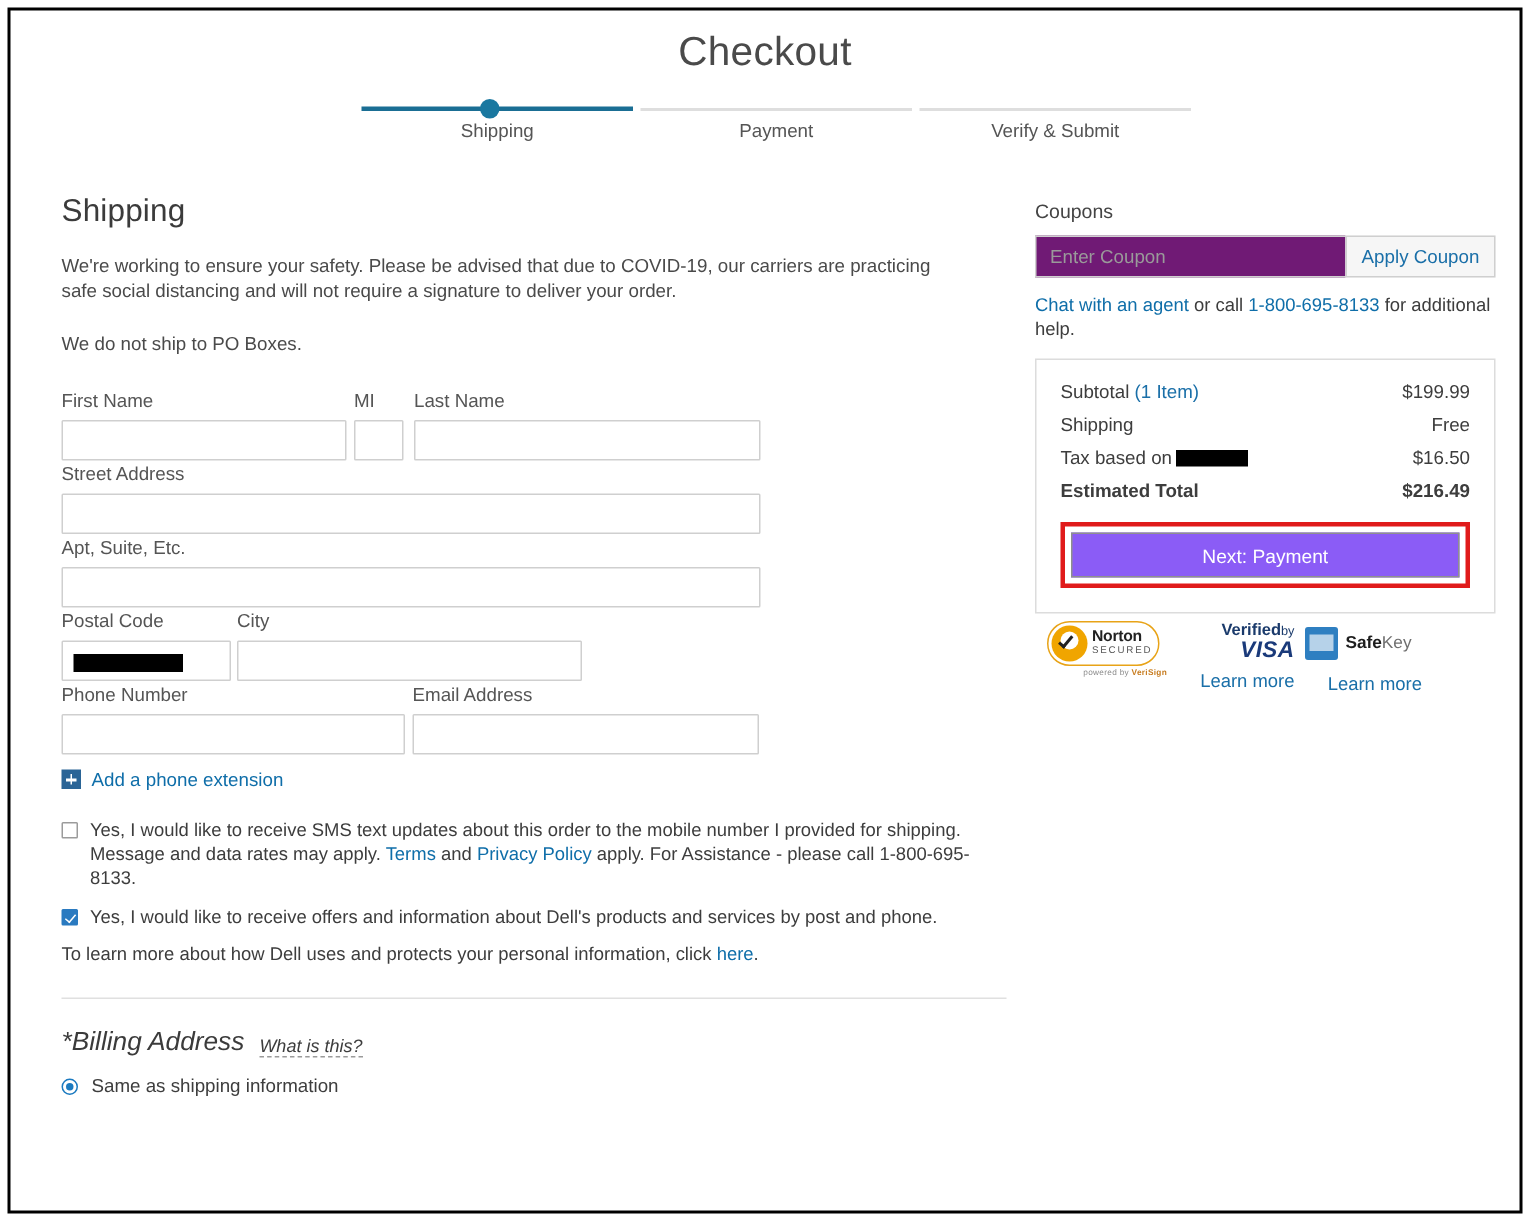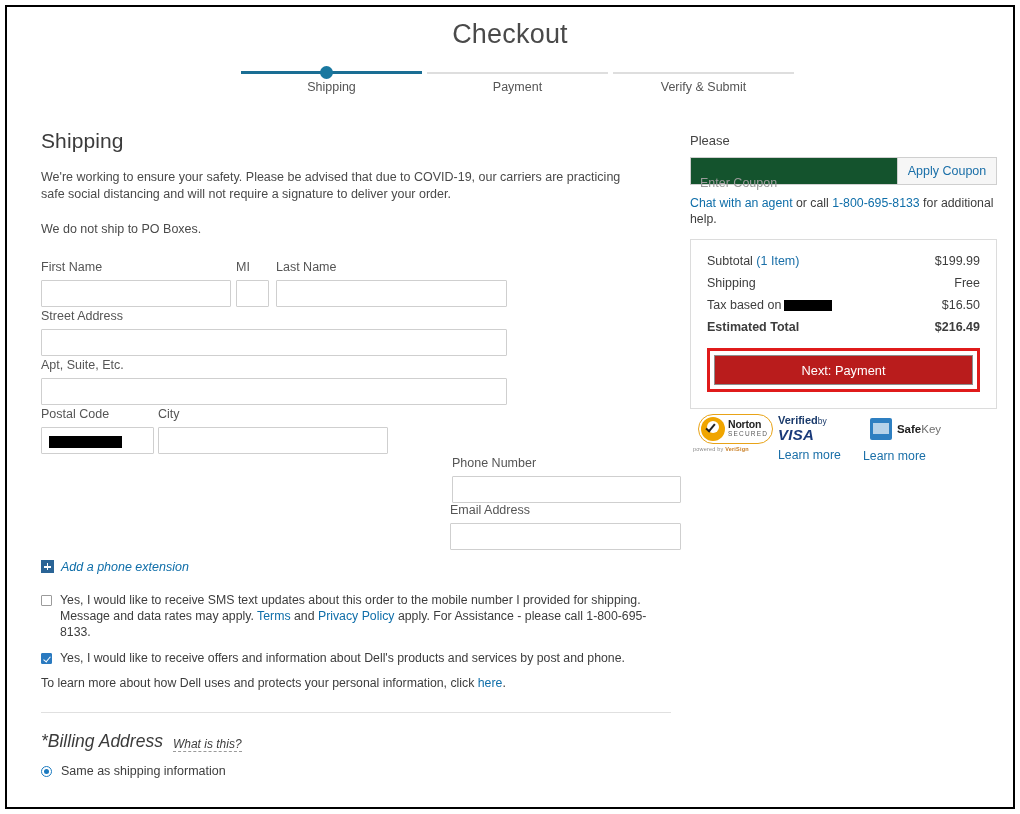--- a/index.html
+++ b/index.html
@@ -144,30 +144,29 @@
   .chev {
     position: absolute;
     right: 9px; top: 9px;
     width: 9px; height: 9px;
     border-right: 2px solid #333;
     border-bottom: 2px solid #333;
     transform: rotate(45deg);
   }
 
   
-  .ph-row { display: flex; align-items: flex-end; flex-direction: column; }
+  .ph-row { display: flex; align-items: flex-end; }
   .ph-wrap { width: 229px; }
   .em-wrap { width: 231px; margin-left: 5px; }
 
   
   .add-ext {
     display: flex; align-items: flex-start;
     margin: 10px 0 18px 0;
     font-size: 12.5px;
-    font-style: italic;
   }
   .plus-box {
     width: 13px; height: 13px;
     background: #2a6496;
     position: relative;
     margin-right: 7px;
     flex: 0 0 auto;
   }
   .plus-box::before, .plus-box::after {
     content: "";
@@ -276,24 +275,24 @@
   .coupons-label {
     font-size: 13px;
     color: #444;
     margin-bottom: 9px;
   }
   .coupon-row { display: flex; height: 28px; }
   .coupon-input {
     flex: 1;
     border: 1px solid #cfcfcf;
     border-right: none;
-    background: #14532d;
+    background: #701a75;
     font-size: 12.5px;
     color: #9a9a9a;
-    padding: 12px 9px;
+    padding: 0 9px;
     line-height: 26px;
   }
   .apply-btn {
     width: 100px;
     border: 1px solid #cfcfcf;
     background: #f6f6f6;
     color: #1a6fa8;
     font-size: 12.5px;
     text-align: center;
     line-height: 26px;
@@ -333,39 +332,39 @@
     margin-left: 3px;
   }
 
   .next-wrap {
     border: 3px solid #e01b1b;
     margin-top: 14px;
     padding: 4px;
     background: #fff;
   }
   .next-btn {
-    background: #b91c1c;
+    background: #8b5cf6;
     border: 1px solid #8f8f8f;
     color: #fff;
     font-size: 12.8px;
     text-align: center;
     line-height: 29px;
     height: 30px;
     cursor: pointer;
   }
 
   
   .badges {
     position: absolute;
     left: 686px; top: 407px;
     width: 290px;
     display: flex;
     align-items: flex-start;
   }
-  .badge { width: 85px; text-align: left; }
+  .badge { width: 85px; text-align: right; }
   .badge-learn {
     font-size: 12.3px;
     color: #1a6fa8;
     line-height: 16px;
     margin-top: 4px;
   }
 
   
   .norton {
     width: 75px; height: 30px;
@@ -575,21 +574,21 @@
 
     <div class="radio-row">
       <span class="radio sel"></span>
       <span>Same as shipping information</span>
     </div>
 
   </div>
 
   <div class="right-col">
 
-    <div class="coupons-label">Please</div>
+    <div class="coupons-label">Coupons</div>
 
     <div class="coupon-row">
       <div class="coupon-input">Enter Coupon</div>
       <div class="apply-btn">Apply Coupon</div>
     </div>
 
     <p class="chat-line">
       <a class="link" href="#">Chat with an agent</a><span> or call </span><a class="link" href="#">1-800-695-8133</a><span> for additional help.</span>
     </p>
 

